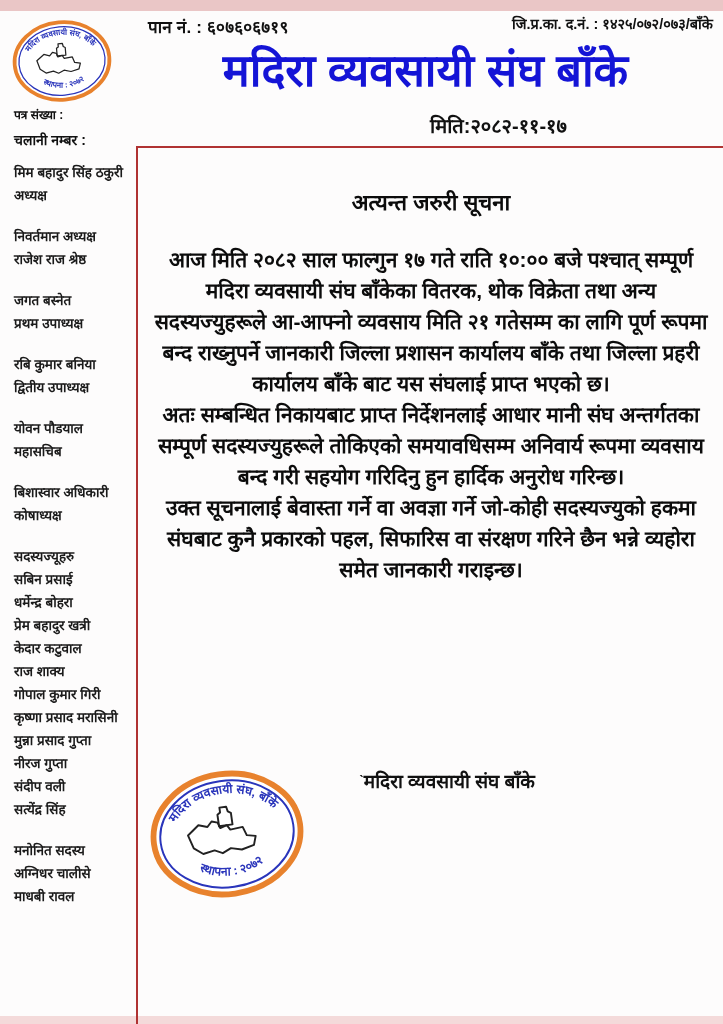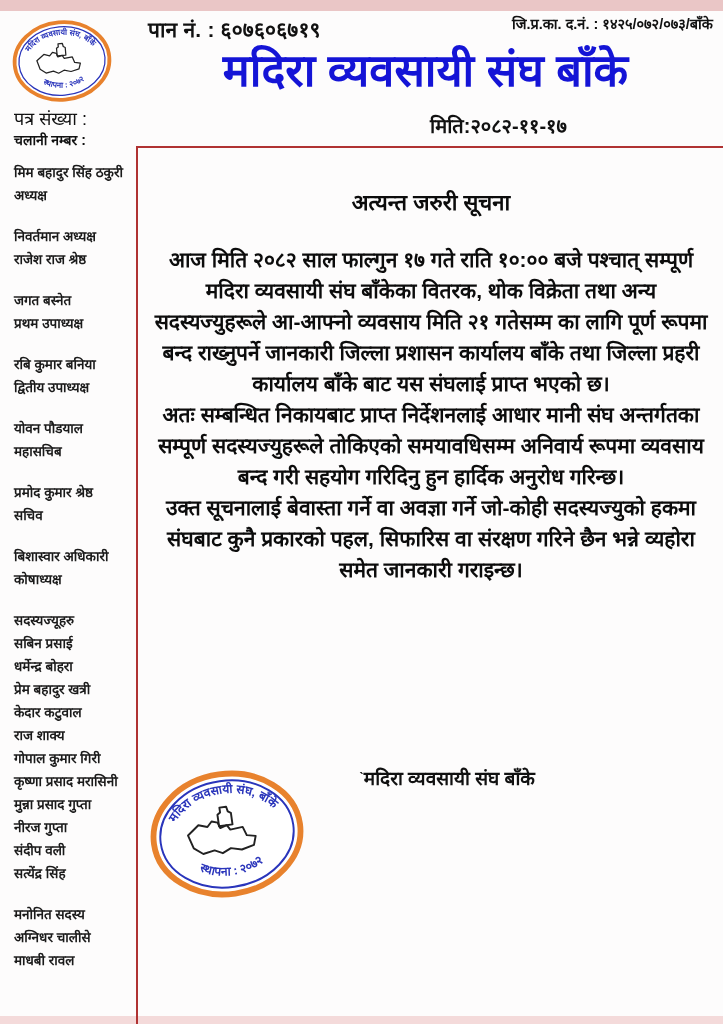--- a/index.html
+++ b/index.html
@@ -10,27 +10,27 @@
     margin: 0 auto;
     background: #fdfcfc;
     overflow: hidden;
     font-family: "Liberation Sans", sans-serif;
     color: #111;
   }
   .strip-top { position: absolute; top: 0; left: 0; right: 0; height: 11px; background: #eac6c6; }
   .strip-bottom { position: absolute; bottom: 0; left: 0; right: 0; height: 8px; background: #f4dada; }
 
   
-  .pan-no { position: absolute; left: 148px; top: 15px; font-size: 21px; font-weight: bold; letter-spacing: .2px; }
+  .pan-no { position: absolute; left: 148px; top: 15px; font-size: 17px; font-weight: bold; letter-spacing: .2px; }
   .reg-no { position: absolute; right: 10px; top: 13px; font-size: 14.5px; font-weight: bold; }
   .org-title { position: absolute; left: 138px; top: 38px; width: 575px; text-align: center;
                font-size: 45px; font-weight: bold; color: #1414d6; white-space: nowrap; }
   .org-subtitle { position: absolute; left: 138px; top: 103px; width: 575px; text-align: center;
                   font-size: 15px; font-weight: bold; }
-  .letter-no { position: absolute; left: 14px; top: 106px; font-size: 18px; font-weight: normal; }
+  .letter-no { position: absolute; left: 14px; top: 106px; font-size: 12px; font-weight: bold; }
   .dispatch-no { position: absolute; left: 14px; top: 130px; font-size: 14px; font-weight: bold; }
   .date-line { position: absolute; left: 430px; top: 112px; width: 278px; text-align: left;
                font-size: 20px; font-weight: bold; }
 
   
   .red-box { position: absolute; left: 136px; top: 146px; width: 604px; height: 910px;
              border: 2px solid #b03232; background: transparent; }
 
   
   .sidebar { position: absolute; left: 14px; top: 161px; width: 122px;
@@ -41,21 +41,21 @@
   .notice { position: absolute; left: 150px; top: 186px; width: 562px; text-align: center; color: #0c0c0c; }
   .notice-heading { font-size: 22px; font-weight: bold; margin: 0 0 28px 0; }
   .notice p { font-size: 21px; font-weight: bold; line-height: 31px; margin: 0; }
 
   
   .sig-stamp { position: absolute; left: 148px; top: 770px; width: 158px; height: 128px;
                transform: rotate(-8deg); }
   .logo-stamp { position: absolute; left: 12px; top: 17px; width: 100px; height: 88px;
                 transform: rotate(-5deg); }
   .sig-text { position: absolute; left: 312px; top: 766px; width: 270px; text-align: center;
-              font-size: 19px; font-weight: bold; line-height: 25px; }
+              font-size: 19px; font-weight: bold; line-height: 31px; }
   .ink-mark { font-size: 14px; vertical-align: top; }
 
   svg text { font-family: "Liberation Sans", sans-serif; }
 </style>
 </head>
 <body>
 
 <div class="page">
 
   <div class="strip-top"></div>
@@ -102,24 +102,20 @@
     </div>
     <div class="sb-group">
       <div>रबि कुमार बनिया</div>
       <div>द्वितीय उपाध्यक्ष</div>
     </div>
     <div class="sb-group">
       <div>योवन पौडयाल</div>
       <div>महासचिब</div>
     </div>
     <div class="sb-group">
-      <div>प्रमोद कुमार श्रेष्ठ</div>
-      <div>सचिव</div>
-    </div>
-    <div class="sb-group">
       <div>बिशास्वार अधिकारी</div>
       <div>कोषाध्यक्ष</div>
     </div>
     <div class="sb-group">
       <div>सदस्यज्यूहरु</div>
       <div>सबिन प्रसाई</div>
       <div>धर्मेन्द्र बोहरा</div>
       <div>प्रेम बहादुर खत्री</div>
       <div>केदार कटुवाल</div>
       <div>राज शाक्य</div>

